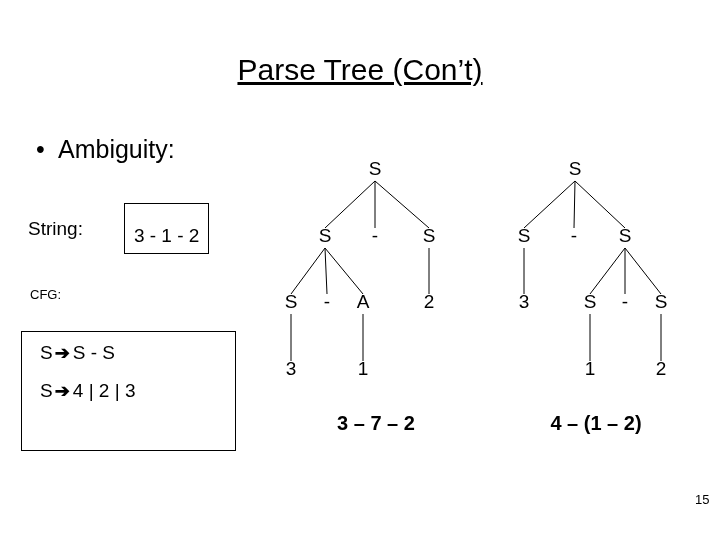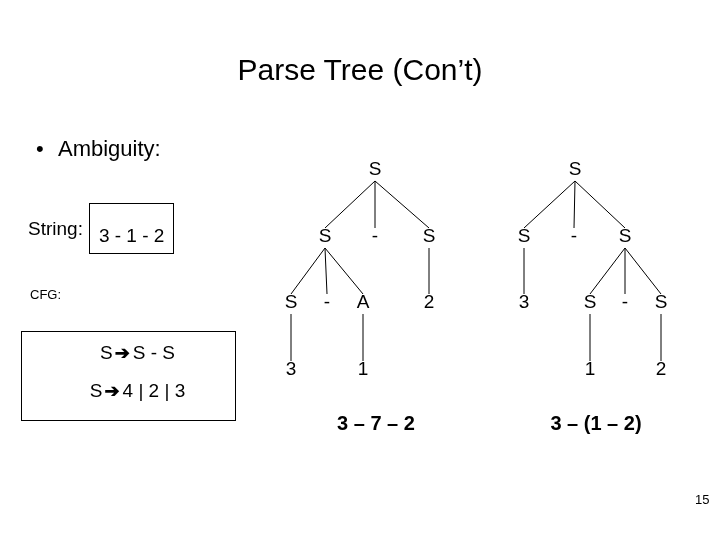--- a/index.html
+++ b/index.html
@@ -21,43 +21,45 @@
     position: absolute;
     top: 52px;
     left: 0;
     width: 720px;
     text-align: center;
     font-size: 30px;
     line-height: 36px;
     font-weight: normal;
     letter-spacing: 0px;
     white-space: nowrap;
+    text-decoration: underline;
   }
 
   
   #bullet-ambiguity {
     position: absolute;
     top: 136px;
     left: 36px;
-    font-size: 22px;
+    font-size: 25px;
     line-height: 26px;
     white-space: nowrap;
   }
   #bullet-ambiguity .bullet-dot {
     display: inline-block;
     width: 22px;
   }
 
   #string-row {
     position: absolute;
     top: 203px;
     left: 28px;
     display: flex;
     align-items: center;
     white-space: nowrap;
+    gap: 35px;
   }
   #string-label {
     font-size: 19px;
     line-height: 24px;
     padding-right: 6px;
   }
   #string-box {
     border: 1px solid #000000;
     padding: 20px 9px 5px 9px;
     font-size: 19px;
@@ -70,25 +72,24 @@
     left: 30px;
     font-size: 13px;
     line-height: 24px;
   }
 
   #cfg-box {
     position: absolute;
     top: 331px;
     left: 21px;
     width: 215px;
-    height: 90px;
+    height: 120px;
     box-sizing: border-box;
     border: 1px solid #000000;
     padding: 10px 0 0 18px;
-    text-align: center;
   }
   #cfg-box .rule {
     font-size: 19px;
     line-height: 22px;
     margin-bottom: 16px;
     white-space: nowrap;
   }
   #cfg-box .arrow {
     font-weight: bold;
     font-size: 18px;
@@ -197,15 +198,15 @@
     <text x="524" y="308">3</text>
     <text x="590" y="308">S</text>
     <text x="625" y="308">-</text>
     <text x="661" y="308">S</text>
     <text x="590" y="375">1</text>
     <text x="661" y="375">2</text>
   </svg>
 
 <div class="tree-caption" id="caption-tree-1">3 – 7 – 2</div>
 
-<div class="tree-caption" id="caption-tree-2">3 – (1 – 2)</div>
+<div class="tree-caption" id="caption-tree-2">4 – (1 – 2)</div>
 
 <div id="page-number">15</div>
 
 </body></html>

